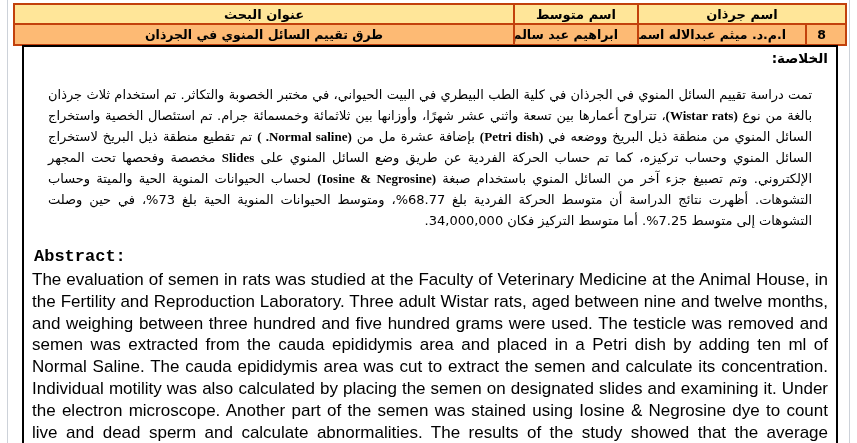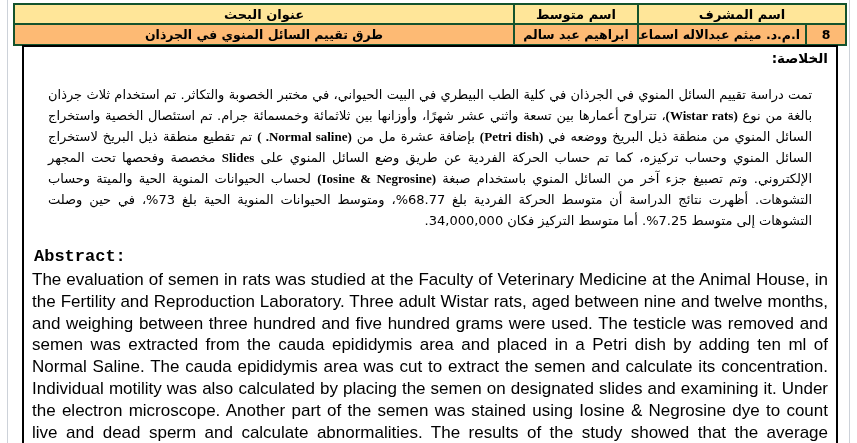--- a/index.html
+++ b/index.html
@@ -9,21 +9,21 @@
   }
   .page-guide{position:absolute;top:0;bottom:0;width:1px;background:#cdd2d9;}
   .page-guide.left{left:7px;}
   .page-guide.right{left:849px;}
 
   table.records{
     position:absolute;top:3px;left:13px;width:832px;
     border-collapse:collapse;direction:rtl;table-layout:fixed;
   }
   table.records th,table.records td{
-    border:2px solid #14532d;padding:0 5px;overflow:hidden;white-space:nowrap;
+    border:2px solid #c2410c;padding:0 19px;overflow:hidden;white-space:nowrap;
   }
   table.records th{
     background:#FFE699;font-weight:bold;font-size:13px;height:18px;
     text-align:center;font-family:"DejaVu Sans",sans-serif;
   }
   table.records td{
     font-size:12.5px;height:19px;font-weight:bold;text-align:center;
     font-family:"DejaVu Sans",sans-serif;background:#fdba74;
   }
   td.row-number{
@@ -62,21 +62,21 @@
 
 <table class="records">
   <colgroup>
     <col style="width:40px">
     <col style="width:168px">
     <col style="width:124px">
     <col style="width:500px">
   </colgroup>
   <tbody>
       <tr>
-    <th colspan="2">اسم المشرف</th>
+    <th colspan="2">اسم جرذان</th>
     <th>اسم متوسط</th>
     <th>عنوان البحث</th>
   </tr>
   <tr>
     <td class="row-number">8</td>
     <td>ا.م.د. ميثم عبدالاله اسماعيل</td>
     <td>ابراهيم عبد سالم</td>
     <td class="title-cell">طرق تقييم السائل المنوي في الجرذان</td>
   </tr>
 </tbody>

